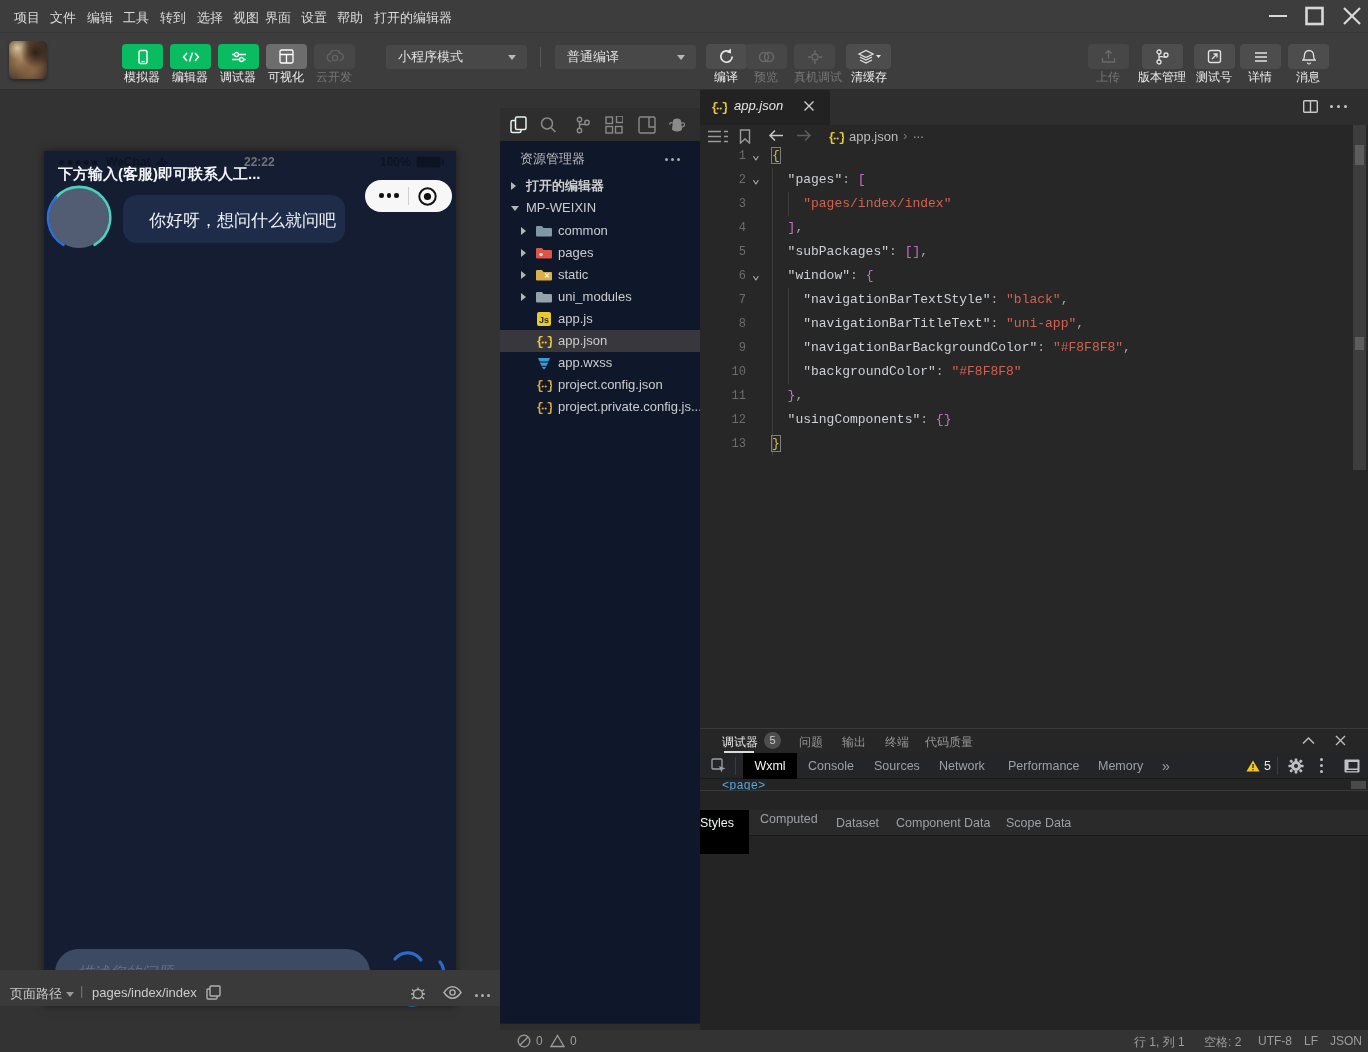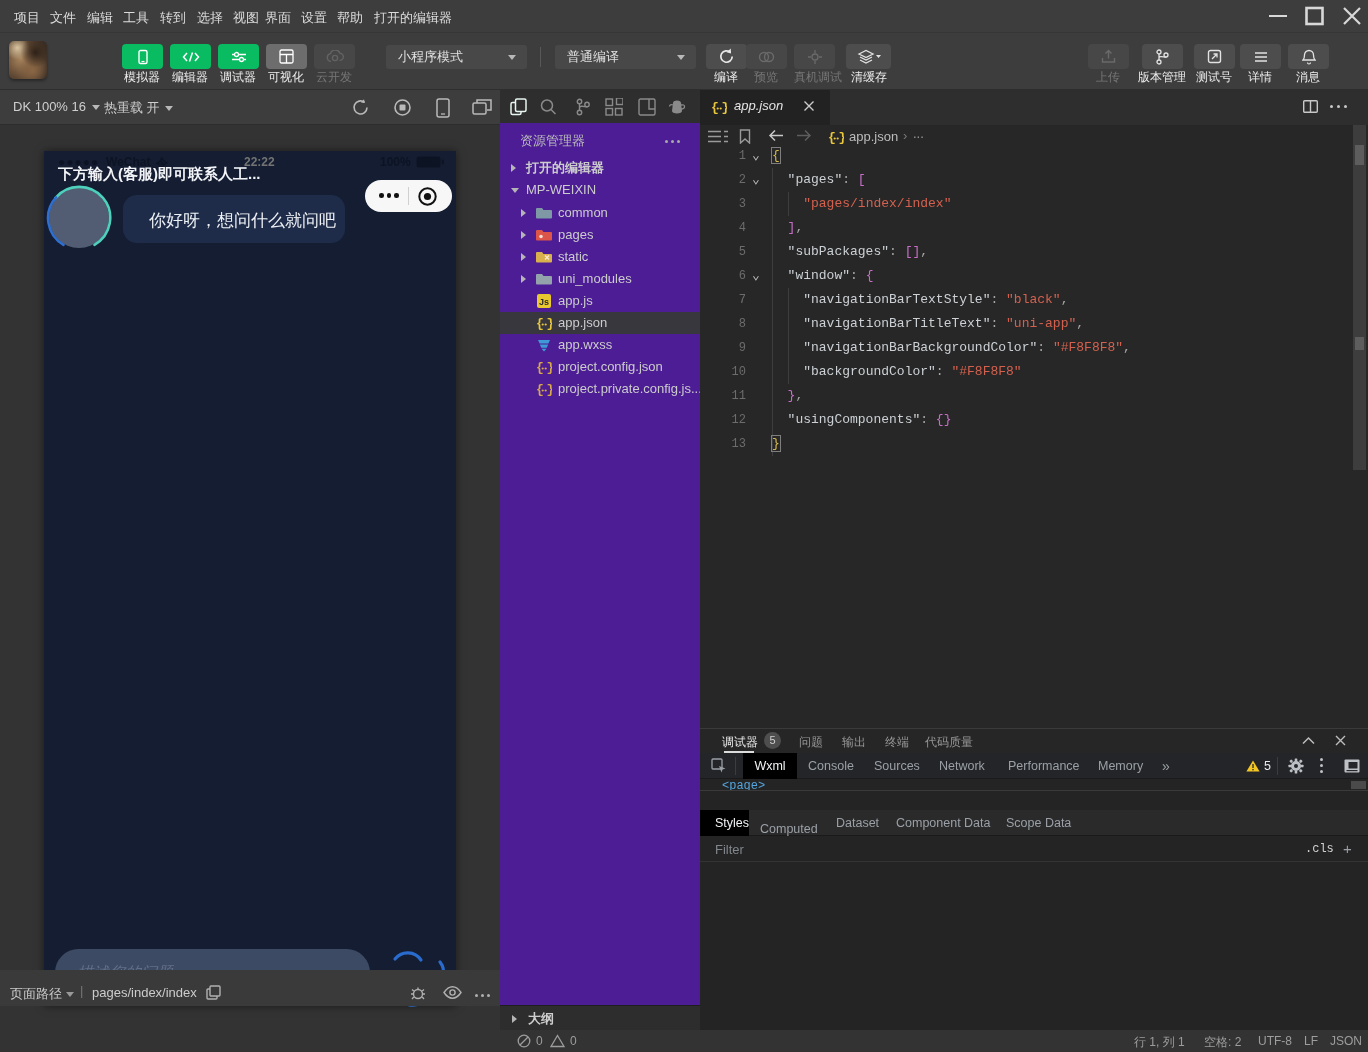--- a/index.html
+++ b/index.html
@@ -22,21 +22,21 @@
   .gray { background:#6d6d6d; }
   .dis { background:#474747; }
   .dd { position:absolute; top:12px; height:24px; background:#484848; border-radius:3px; color:#e0e0e0; font-size:13px; line-height:24px; padding-left:12px; }
   .caret { display:inline-block; width:0; height:0; border-left:4px solid transparent; border-right:4px solid transparent; border-top:5px solid #b8b8b8; vertical-align:middle; }
   
   #simpanel { position:absolute; left:0; top:90px; width:500px; height:962px; background:#333333; }
   #simbar { position:absolute; left:0; top:0; width:500px; height:35px; background:#3d3d3d; border-bottom:1px solid #2d2d2d; color:#cfcfcf; font-size:13px; }
   #phone { position:absolute; left:44px; top:61px; width:412px; height:855px; background:#141d31; box-shadow:0 0 8px rgba(0,0,0,0.5); }
   #simfooter { position:absolute; left:0; top:880px; width:500px; height:36px; background:#3a3a3a; color:#c8c8c8; font-size:13px; }
   
-  #explorer { position:absolute; left:500px; top:90px; width:200px; height:940px; background:#4c1d95; color:#cccccc; font-size:13px; }
+  #explorer { position:absolute; left:500px; top:108px; width:200px; height:940px; background:#0f172a; color:#cccccc; font-size:13px; }
   #iconbar { position:absolute; left:0; top:0; width:200px; height:33px; background:#2e2e2e; }
   .trow { position:absolute; left:0; width:200px; height:22px; line-height:22px; white-space:nowrap; overflow:hidden; }
   .chev { position:absolute; left:11px; top:7px; width:0; height:0; }
   .chev.r { border-top:4px solid transparent; border-bottom:4px solid transparent; border-left:5px solid #b5b5b5; }
   .chev.d { border-left:4px solid transparent; border-right:4px solid transparent; border-top:5px solid #b5b5b5; top:9px; }
   .ficon { position:absolute; left:36px; top:4px; width:16px; height:14px; }
   .tname { margin-left:58px; }
   .bricon { position:absolute; left:36px; top:3px; width:16px; height:15px; }
   
   #editor { position:absolute; left:700px; top:90px; width:668px; height:638px; background:#272727; }
@@ -186,40 +186,20 @@
     <div class="tlabel" style="left:1236px;width:48px">详情</div>
     <div class="tbtn" style="left:1288px;background:#4d4d4d">
       <svg width="14" height="16" viewBox="0 0 14 16">
         <path d="M7 1.5 a4.5 4.5 0 0 1 4.5 4.5 c0 3 1 4.5 1.5 5 H1 c0.5 -0.5 1.5 -2 1.5 -5 A4.5 4.5 0 0 1 7 1.5 Z" fill="none" stroke="#e2e2e2" stroke-width="1.3"></path>
         <path d="M5.5 13.5 a1.5 1.5 0 0 0 3 0" fill="none" stroke="#e2e2e2" stroke-width="1.2"></path>
       </svg>
     </div>
     <div class="tlabel" style="left:1284px;width:48px">消息</div>
   </div>
   <div id="simpanel">
-    <div id="simbar">
-      <span class="abs" style="left:13px;top:9px">DK 100% 16 <span class="caret" style="margin-left:2px"></span></span>
-      <span class="abs" style="left:104px;top:9px">热重载 开 <span class="caret" style="margin-left:2px"></span></span>
-      <svg class="abs" style="left:351px;top:8px" width="19" height="19" viewBox="0 0 19 19">
-        <path d="M16 9.5 a6.5 6.5 0 1 1 -2.5 -5.2" fill="none" stroke="#b9b9b9" stroke-width="1.6"></path>
-        <path d="M13 1.2 L13.8 5 L10 4.6" fill="#b9b9b9"></path>
-      </svg>
-      <svg class="abs" style="left:393px;top:8px" width="19" height="19" viewBox="0 0 19 19">
-        <circle cx="9.5" cy="9.5" r="7.5" fill="none" stroke="#b9b9b9" stroke-width="1.6"></circle>
-        <rect x="6.5" y="6.5" width="6" height="6" rx="1" fill="#b9b9b9"></rect>
-      </svg>
-      <svg class="abs" style="left:436px;top:8px" width="14" height="20" viewBox="0 0 14 20">
-        <rect x="1" y="1" width="12" height="18" rx="2" fill="none" stroke="#b9b9b9" stroke-width="1.5"></rect>
-        <path d="M5 16 h4" stroke="#b9b9b9" stroke-width="1.3"></path>
-      </svg>
-      <svg class="abs" style="left:472px;top:8px" width="20" height="18" viewBox="0 0 20 18">
-        <rect x="1" y="5" width="13" height="11" rx="1.5" fill="none" stroke="#b9b9b9" stroke-width="1.5"></rect>
-        <path d="M5 5 V2 h14 v10 h-4" fill="none" stroke="#b9b9b9" stroke-width="1.5"></path>
-      </svg>
-    </div>
     <div id="phone">
 
       <div class="abs" style="left:14px;top:4px;width:384px;height:14px;color:#0a1220;font-size:12px;font-weight:bold;">
         <span class="abs" style="left:0;letter-spacing:1px;color:#0c1424">●●●●●</span>
         <span class="abs" style="left:48px;color:#0c1424">WeChat</span>
         <span class="abs" style="left:98px;color:#0c1424">令</span>
         <span class="abs" style="left:186px;color:#737373">22:22</span>
         <span class="abs" style="left:322px;color:#0c1424">100%</span>
         <svg class="abs" style="left:358px;top:1px" width="28" height="12" viewBox="0 0 28 12">
           <rect x="0.5" y="0.5" width="24" height="11" rx="2.5" fill="#0c1424"></rect>
@@ -498,30 +478,25 @@
         <rect x="4.5" y="3" width="9" height="6.5" rx="0.5" fill="#26272a"></rect>
         <rect x="2.5" y="11" width="11" height="1.2" fill="#26272a"></rect>
       </svg>
     </div>
     <div class="abs" style="left:0;top:51px;width:668px;height:12px;background:#242424;border-bottom:1px solid #3a3a3a;overflow:hidden;">
       <span class="abs" style="left:22px;top:0px;color:#53a6e0;font-family:'Liberation Mono',monospace;font-size:12px">&lt;page&gt;</span>
       <div class="abs" style="left:651px;top:2px;width:15px;height:8px;background:#4a4a4a"></div>
     </div>
     <div class="abs" style="left:0;top:63px;width:668px;height:19px;background:#242424;"></div>
     <div class="abs" style="left:0;top:82px;width:668px;height:26px;background:#2a2a2b;color:#9aa0a6;font-size:12.5px;border-bottom:1px solid #1a1a1a;">
-      <div class="abs" style="left:0;top:0;width:49px;height:44px;background:#000;color:#f1f3f4;text-align:right;line-height:26px;">Styles</div>
-      <span class="abs" style="left:60px;top:12px">Computed</span>
+      <div class="abs" style="left:0;top:0;width:49px;height:44px;background:#000;color:#f1f3f4;text-align:left;line-height:26px;">Styles</div>
+      <span class="abs" style="left:60px;top:2px">Computed</span>
       <span class="abs" style="left:136px;top:6px">Dataset</span>
       <span class="abs" style="left:196px;top:6px">Component Data</span>
       <span class="abs" style="left:306px;top:6px">Scope Data</span>
-    </div>
-    <div class="abs" style="left:0;top:108px;width:668px;height:26px;background:#242424;border-bottom:1px solid #333;color:#80868b;font-size:13px;">
-      <span class="abs" style="left:15px;top:6px">Filter</span>
-      <span class="abs" style="left:605px;top:6px;color:#d2d2d2;font-family:'Liberation Mono',monospace;font-size:12px">.cls</span>
-      <span class="abs" style="left:643px;top:4px;color:#9aa0a6;font-size:15px">+</span>
     </div>
   </div>
   <div id="statusbar">
     <svg class="abs" style="left:17px;top:4px" width="14" height="14" viewBox="0 0 14 14">
       <circle cx="7" cy="7" r="5.8" fill="none" stroke="#9d9d9d" stroke-width="1.3"></circle>
       <path d="M3 11 L11 3" stroke="#9d9d9d" stroke-width="1.3"></path>
     </svg>
     <span class="abs" style="left:36px;top:4px">0</span>
     <svg class="abs" style="left:50px;top:4px" width="15" height="14" viewBox="0 0 15 14">
       <path d="M7.5 1.5 L14 12.5 H1 Z" fill="none" stroke="#9d9d9d" stroke-width="1.3"></path>

